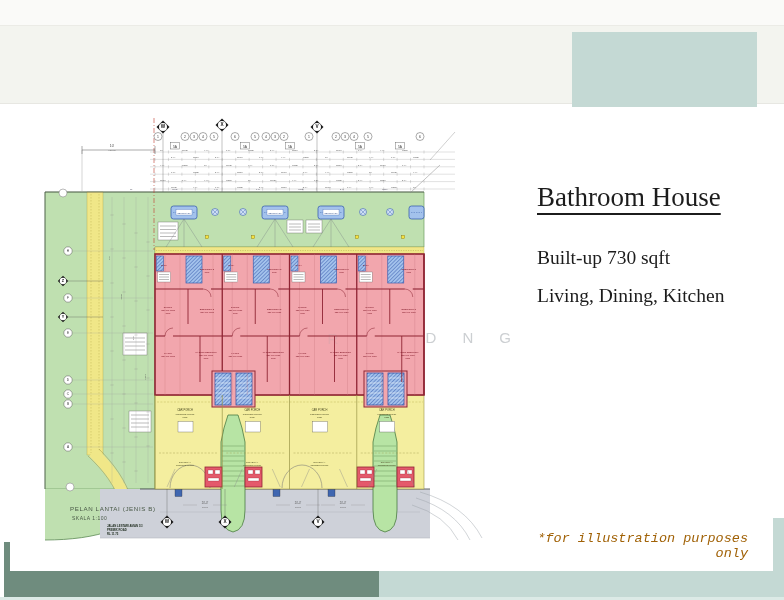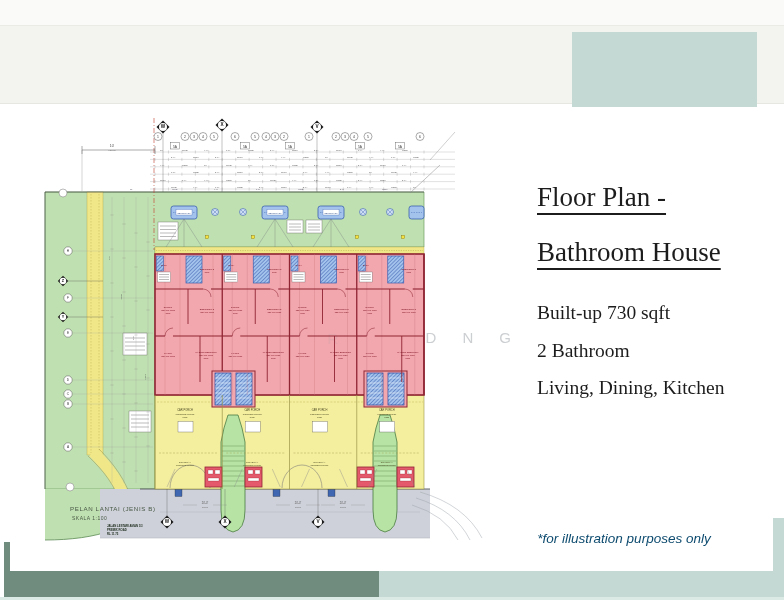--- a/index.html
+++ b/index.html
@@ -11,22 +11,22 @@
   .sage-tab{position:absolute;left:4px;top:542px;width:6px;height:29px;background:#6f8c7e;}
   .sage-bar{position:absolute;left:4px;top:571px;width:375px;height:26px;background:#6f8c7e;}
   .teal-bar{position:absolute;left:379px;top:571px;width:405px;height:26px;background:#c4d9d4;}
   .bottom-strip{position:absolute;left:0;top:597px;width:784px;height:3px;background:#dceae6;}
   .right-sliver{position:absolute;left:773px;top:518px;width:11px;height:53px;background:#c4d9d4;}
   #plan-svg{position:absolute;left:0;top:0;width:784px;height:600px;}
   .txt-col{position:absolute;left:537px;top:184px;width:225px;color:#1c1c1c;}
   .title-line{font-family:"Liberation Serif",serif;font-size:27px;font-weight:400;line-height:1;
       text-decoration:underline;text-underline-offset:7px;text-decoration-thickness:1.5px;margin:0 0 28px 0;}
   .specs{font-family:"Liberation Serif",serif;font-size:19.5px;line-height:37.5px;margin-top:14px;}
-  .footnote{position:absolute;left:500px;top:531px;width:248px;text-align:center;
-      font-family:Liberation Sans, sans-serif;font-style:italic;font-size:13.5px;color:#0c4a6e;}
+  .footnote{position:absolute;left:500px;top:531px;width:248px;text-align:right;
+      font-family:Liberation Mono, monospace;font-style:italic;font-size:13.5px;color:#a16207;}
 </style>
 </head>
 <body>
 
 <div id="slide">
   <div class="band-top"></div>
   <div class="band-gray"></div>
   <div class="teal-rect"></div>
 
   <svg id="plan-svg" viewBox="0 0 784 600" xmlns="http://www.w3.org/2000/svg">
@@ -793,25 +793,23 @@
         <text x="30" y="71" font-size="1.8">CONCRETE IMPRINT</text>
       </g>
       <rect x="23" y="26.5" width="15" height="10.5" fill="#fff" stroke="#555" stroke-width="0.35"></rect>
       <line x1="12" y1="92" x2="20" y2="74" stroke="#888" stroke-width="0.4"></line>
       <line x1="50" y1="74" x2="58" y2="92" stroke="#888" stroke-width="0.4"></line>
       <line x1="4" y1="58" x2="63" y2="58" stroke="#9a9547" stroke-width="0.4" stroke-dasharray="2,1.5"></line>
     </g>
     </svg>
 
   <div class="txt-col">
-    <div class="title-line">Floor Plan -</div>
     <div class="title-line">Bathroom House</div>
     <div class="specs">
       <div>Built-up 730 sqft</div>
-      <div>2 Bathroom</div>
       <div>Living, Dining, Kitchen</div>
     </div>
   </div>
   <div class="footnote">*for illustration purposes only</div>
 
   <div class="sage-tab"></div>
   <div class="sage-bar"></div>
   <div class="teal-bar"></div>
   <div class="bottom-strip"></div>
   <div class="right-sliver"></div>

